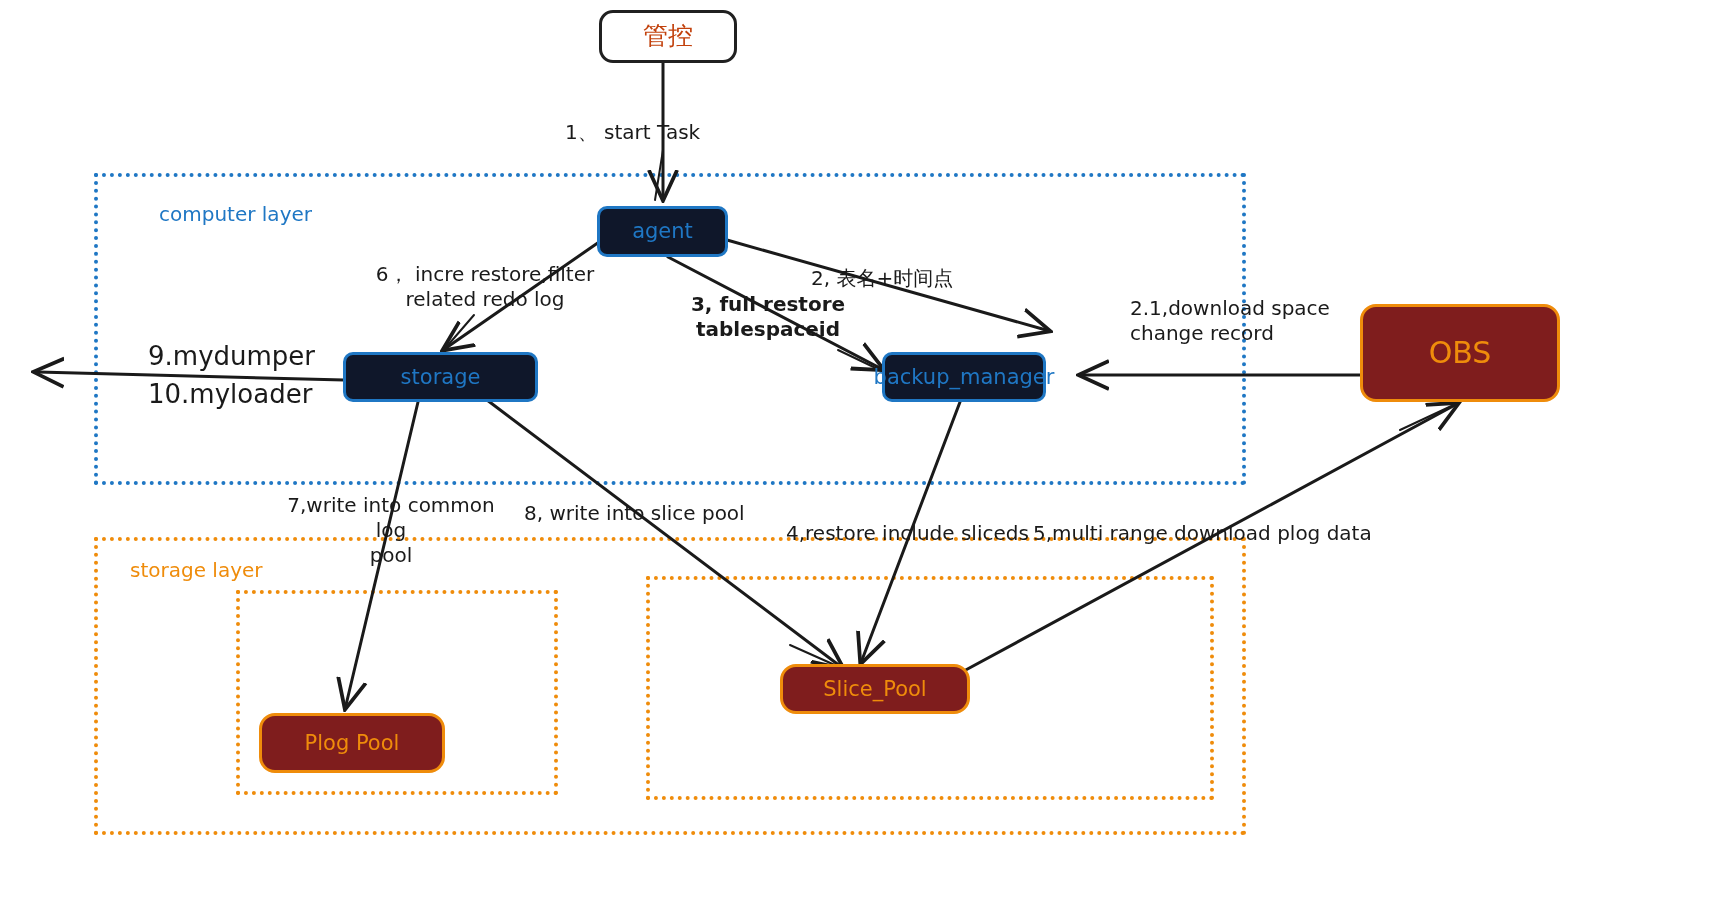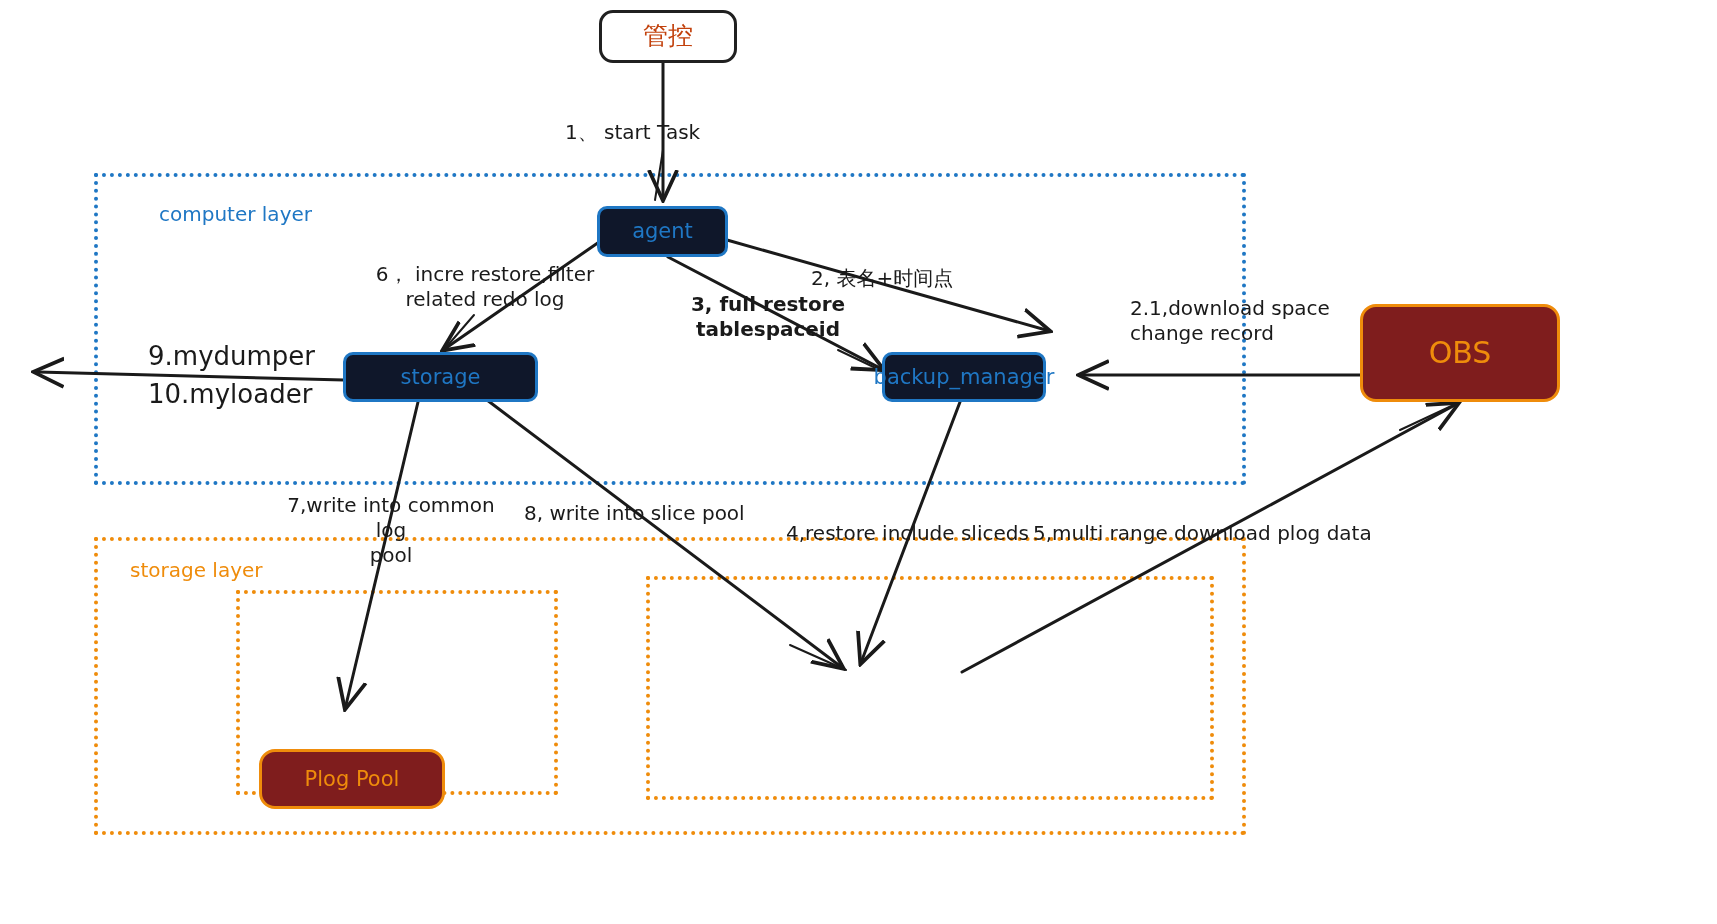--- a/index.html
+++ b/index.html
@@ -89,24 +89,27 @@
   </div>
 
   <div class="node node-blue" style="left:882px;top:352px;width:164px;height:50px;">
     <span>backup_manager</span>
   </div>
 
   <div class="node node-orange big" style="left:1360px;top:304px;width:200px;height:98px;">
     <span>OBS</span>
   </div>
 
-  <div class="node node-orange" style="left:259px;top:713px;width:186px;height:60px;margin-top:36px;">
+  <div class="node node-orange" style="left:259px;top:713px;width:186px;height:60px;">
     <span>Plog Pool</span>
   </div>
 
+  <div class="node node-orange" style="left:780px;top:664px;width:190px;height:50px;">
+    <span>Slice_Pool</span>
+  </div>
 
   <div class="edge-label" style="left:565px;top:120px;">1、 start Task</div>
 
   <div class="edge-label center" style="left:372px;top:262px;width:226px;text-align:center;">6， incre restore,filter
 related redo log</div>
 
   <div class="edge-label center" style="left:688px;top:292px;width:160px;font-weight:bold;">3, full restore
 tablespaceid</div>
 
   <div class="edge-label" style="left:811px;top:266px;">2, 表名+时间点</div>

